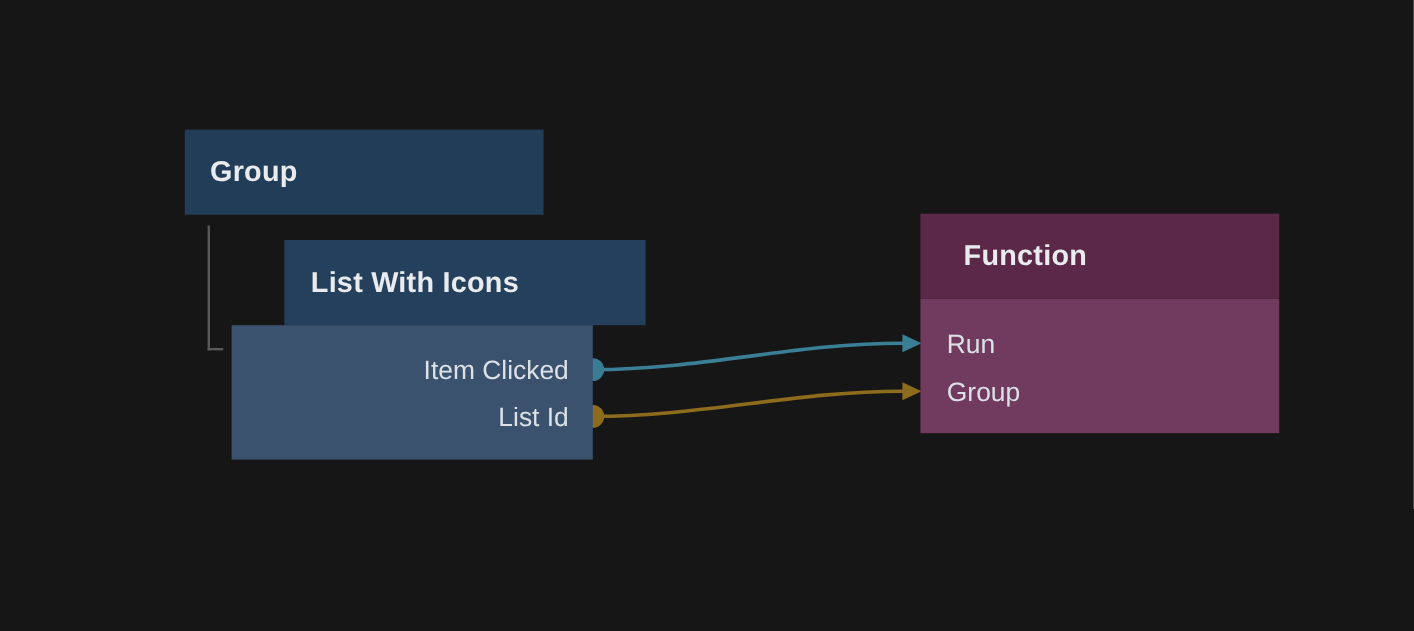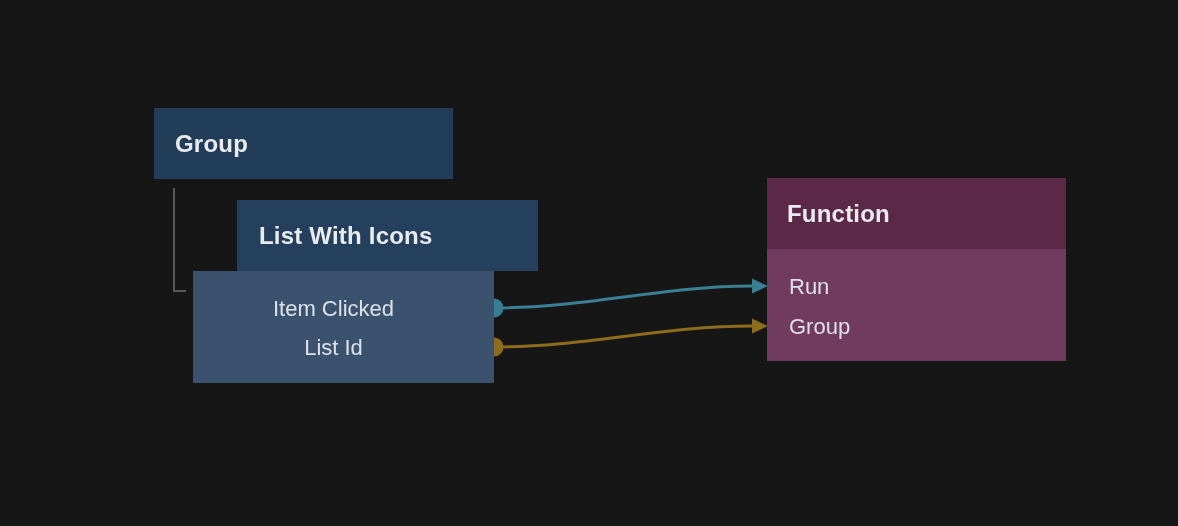--- a/index.html
+++ b/index.html
@@ -39,21 +39,21 @@
   }
   .port-row {
     height: 39px;
     display: flex;
     align-items: center;
     font-size: 22px;
     font-weight: 400;
     color: #dde1e7;
   }
   .port-row.out {
-    justify-content: center;
+    justify-content: flex-end;
     padding-right: 20px;
   }
   .port-row.in {
     justify-content: flex-start;
     padding-left: 22px;
   }
   .tree-line {
     position: absolute;
   }
 </style>
@@ -88,21 +88,21 @@
       <div class="port-row out">
         <span>Item Clicked</span>
       </div>
       <div class="port-row out">
         <span>List Id</span>
       </div>
     </div>
   </div>
 
   <div class="node" style="left:767px; top:178px; width:299px; height:183px;">
-    <div class="node-header" style="width: 100%; height: 71px; padding-left: 20px; background-color: rgb(91, 40, 72); text-align: right;">
+    <div class="node-header" style="width: 100%; height: 71px; padding-left: 36px; background-color: rgb(91, 40, 72); text-align: right;">
       <span>Function</span>
     </div>
     <div class="node-body" style="width: 100%; height: 112px; padding-top: 18px; background-color: rgb(113, 59, 95);">
       <div class="port-row in" style="height:40px;">
         <span>Run</span>
       </div>
       <div class="port-row in" style="height:40px;">
         <span>Group</span>
       </div>
     </div>

